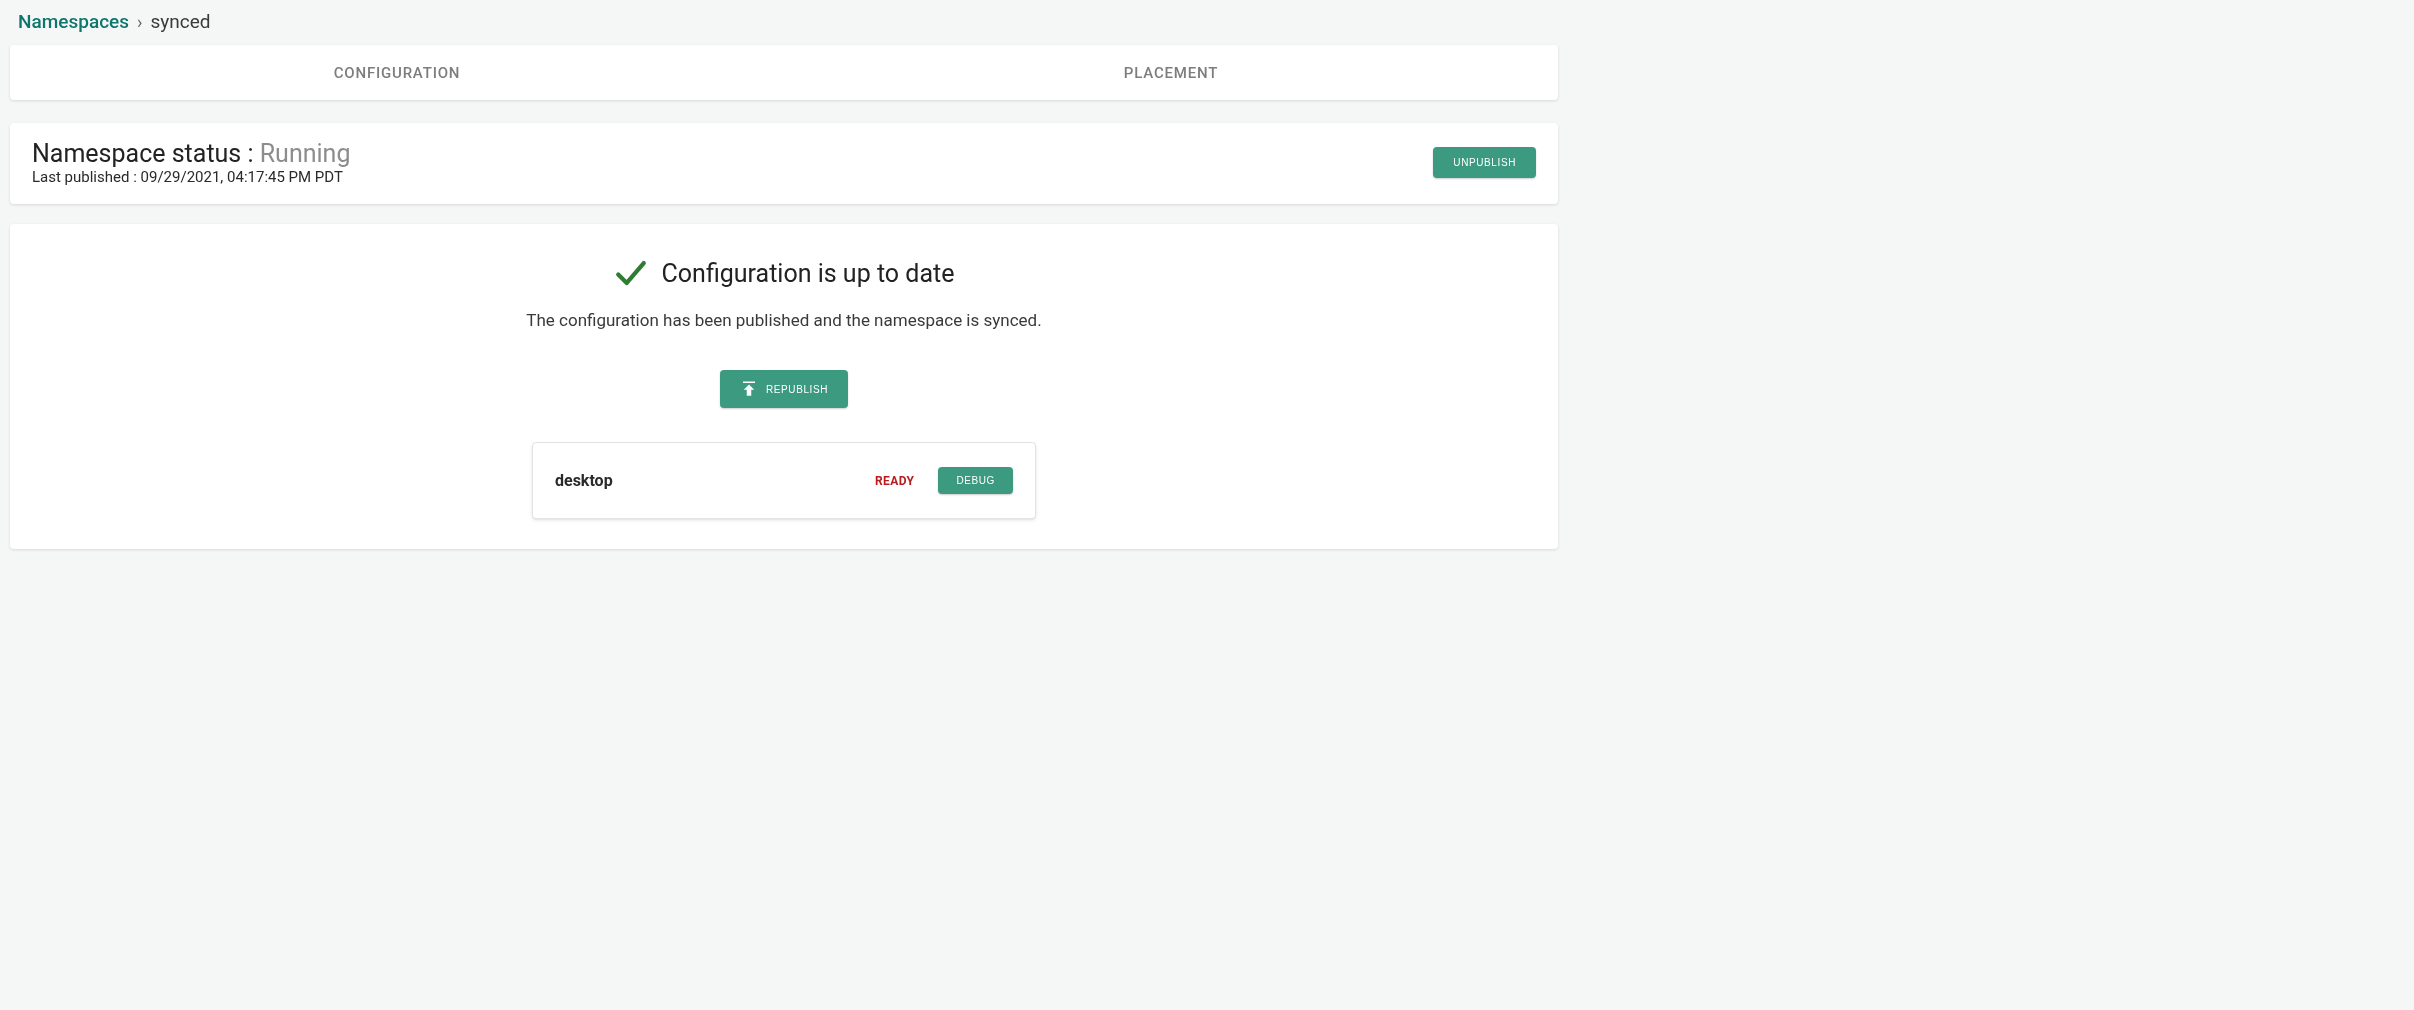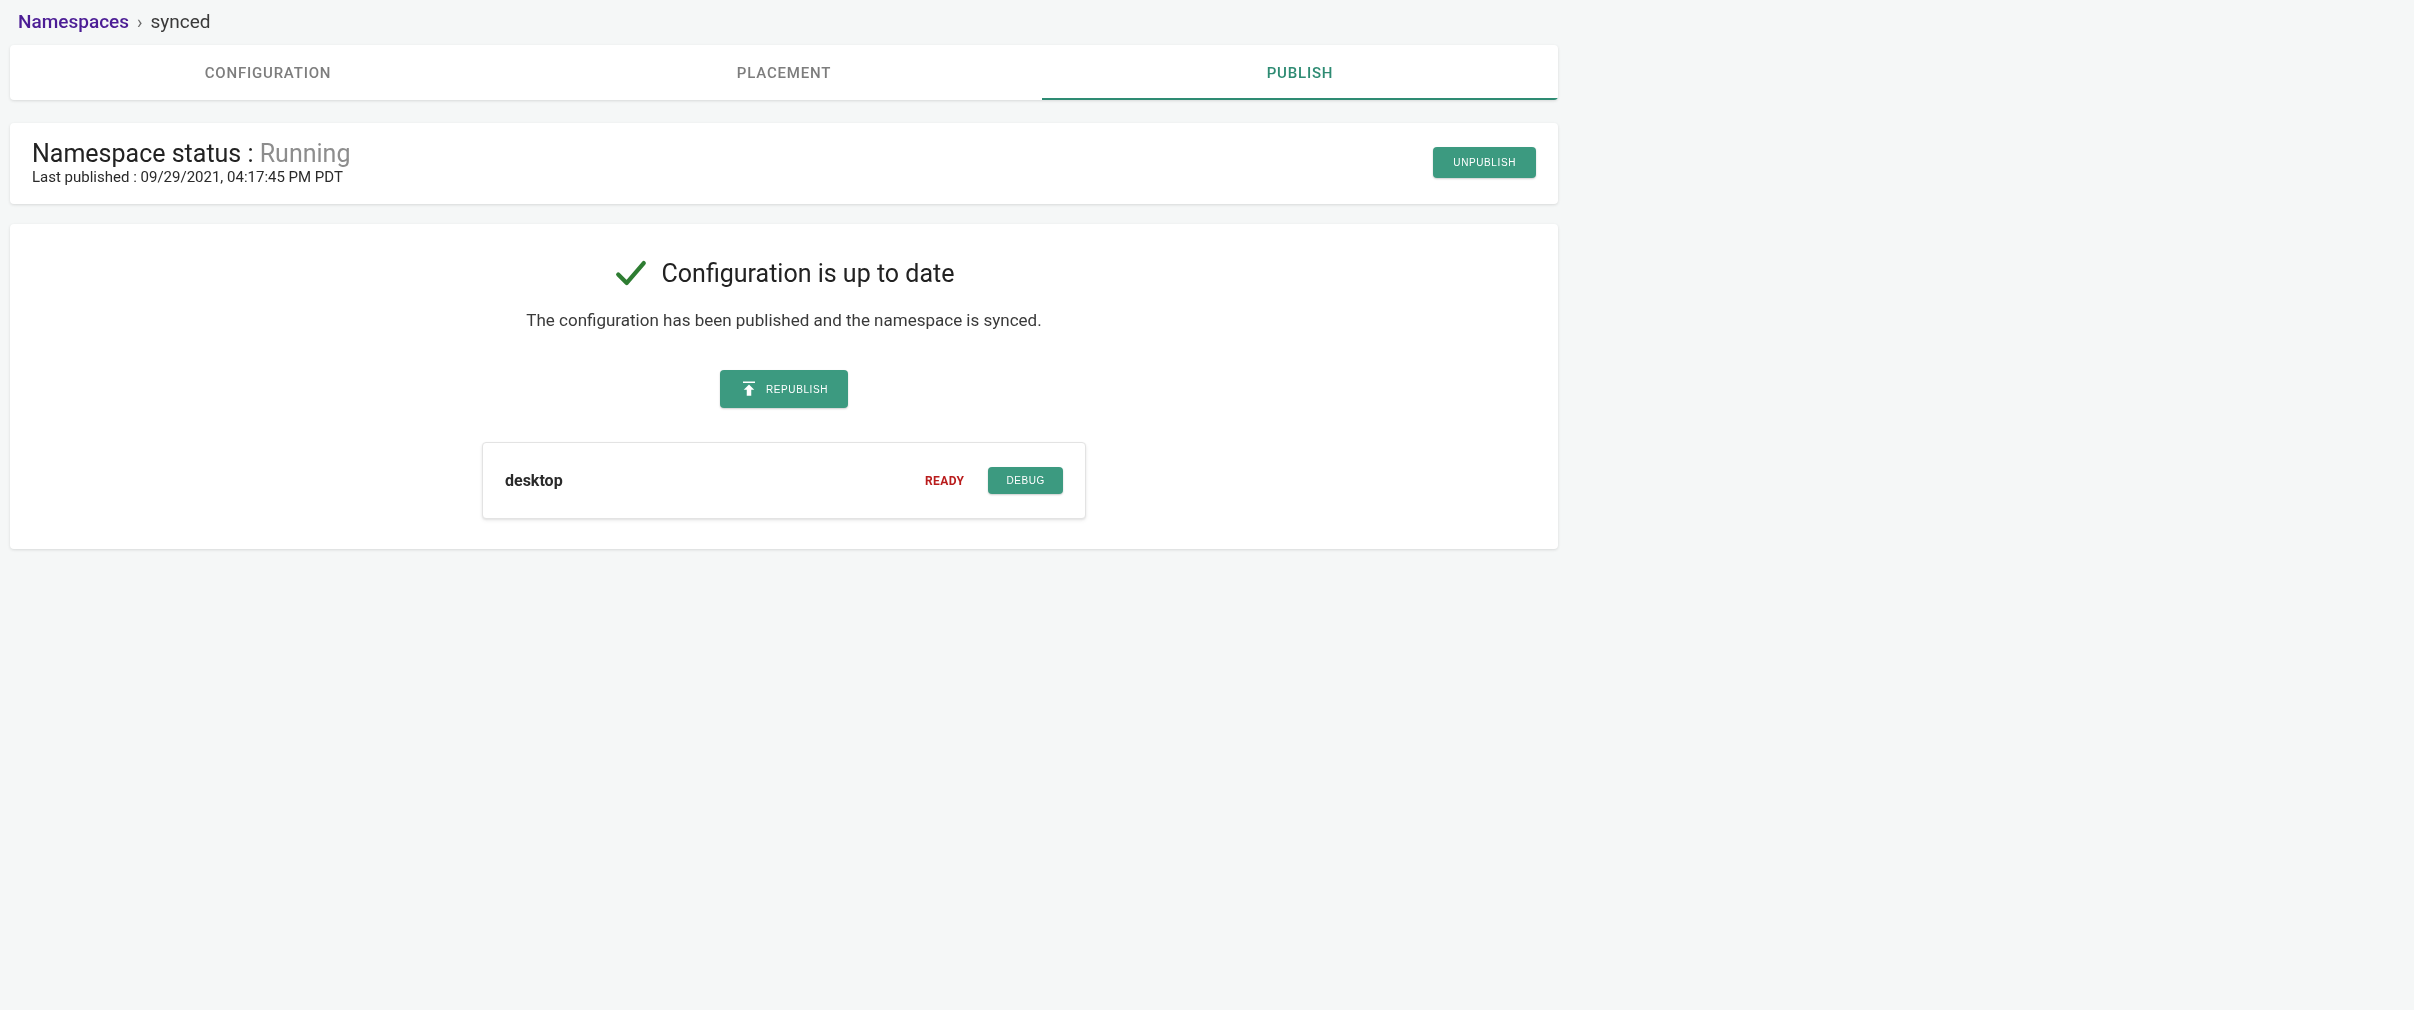--- a/index.html
+++ b/index.html
@@ -12,21 +12,21 @@
       height:655px;
       overflow:hidden;
     }
     .page { padding:8px 10px 20px; }
     
     .breadcrumb {
       display:flex; align-items:center; gap:8px;
       font-size:19px;
       padding:2px 8px 12px;
     }
-    .breadcrumb a { color:#4c1d95; text-decoration:none; font-weight:500; }
+    .breadcrumb a { color:#0f766e; text-decoration:none; font-weight:500; }
     .breadcrumb .sep { color:#6b6b6b; font-size:18px; }
     .breadcrumb .current { color:#3a3a3a; }
     
     .tabs-card {
       background:#fff;
       border-radius:4px;
       box-shadow:0 1px 3px rgba(0,0,0,0.12);
       display:flex;
       overflow:hidden;
       margin-bottom:23px;
@@ -83,21 +83,21 @@
     }
     .main-title-row {
       display:flex; align-items:center; justify-content:center; gap:14px;
       margin-bottom:20px; margin-top:2px;
     }
     .check-icon { width:34px; height:34px; color:#2e7d32; }
     .main-title { font-size:25px; font-weight:400; color:#222; }
     .main-desc { font-size:17px; color:#3a3a3a; margin-bottom:40px; }
     .republish-row { margin-bottom:34px; }
     .node-card {
-      width:604px; margin:0 auto;
+      width:504px; margin:0 auto;
       background:#fff; border:1px solid #e3e3e3; border-radius:4px;
       box-shadow:0 1px 2px rgba(0,0,0,0.08), 0 2px 4px rgba(0,0,0,0.05);
       padding:24px 22px 24px 22px;
       display:flex; align-items:center; justify-content:space-between;
     }
     .node-name { font-weight:700; font-size:16px; color:#2a2a2a; }
     .node-right { display:flex; align-items:center; gap:24px; }
     .node-status { color:#b91c1c; font-weight:700; font-size:12px; letter-spacing:0.4px; }
     .publish-icon { width:18px; height:18px; }
   </style>
@@ -108,21 +108,20 @@
 
   <div class="breadcrumb">
     <a href="#">Namespaces</a>
     <span class="sep">›</span>
     <span class="current">synced</span>
   </div>
 
   <div class="tabs-card">
     <div class="tab">CONFIGURATION</div>
     <div class="tab">PLACEMENT</div>
-    <div class="tab active">PUBLISH</div>
   </div>
 
   <div class="status-card">
     <div>
       <div class="status-title">
         <span>Namespace status :</span>
         <span class="value">Running</span>
       </div>
       <div class="last-published">
         <span>Last published :</span>

